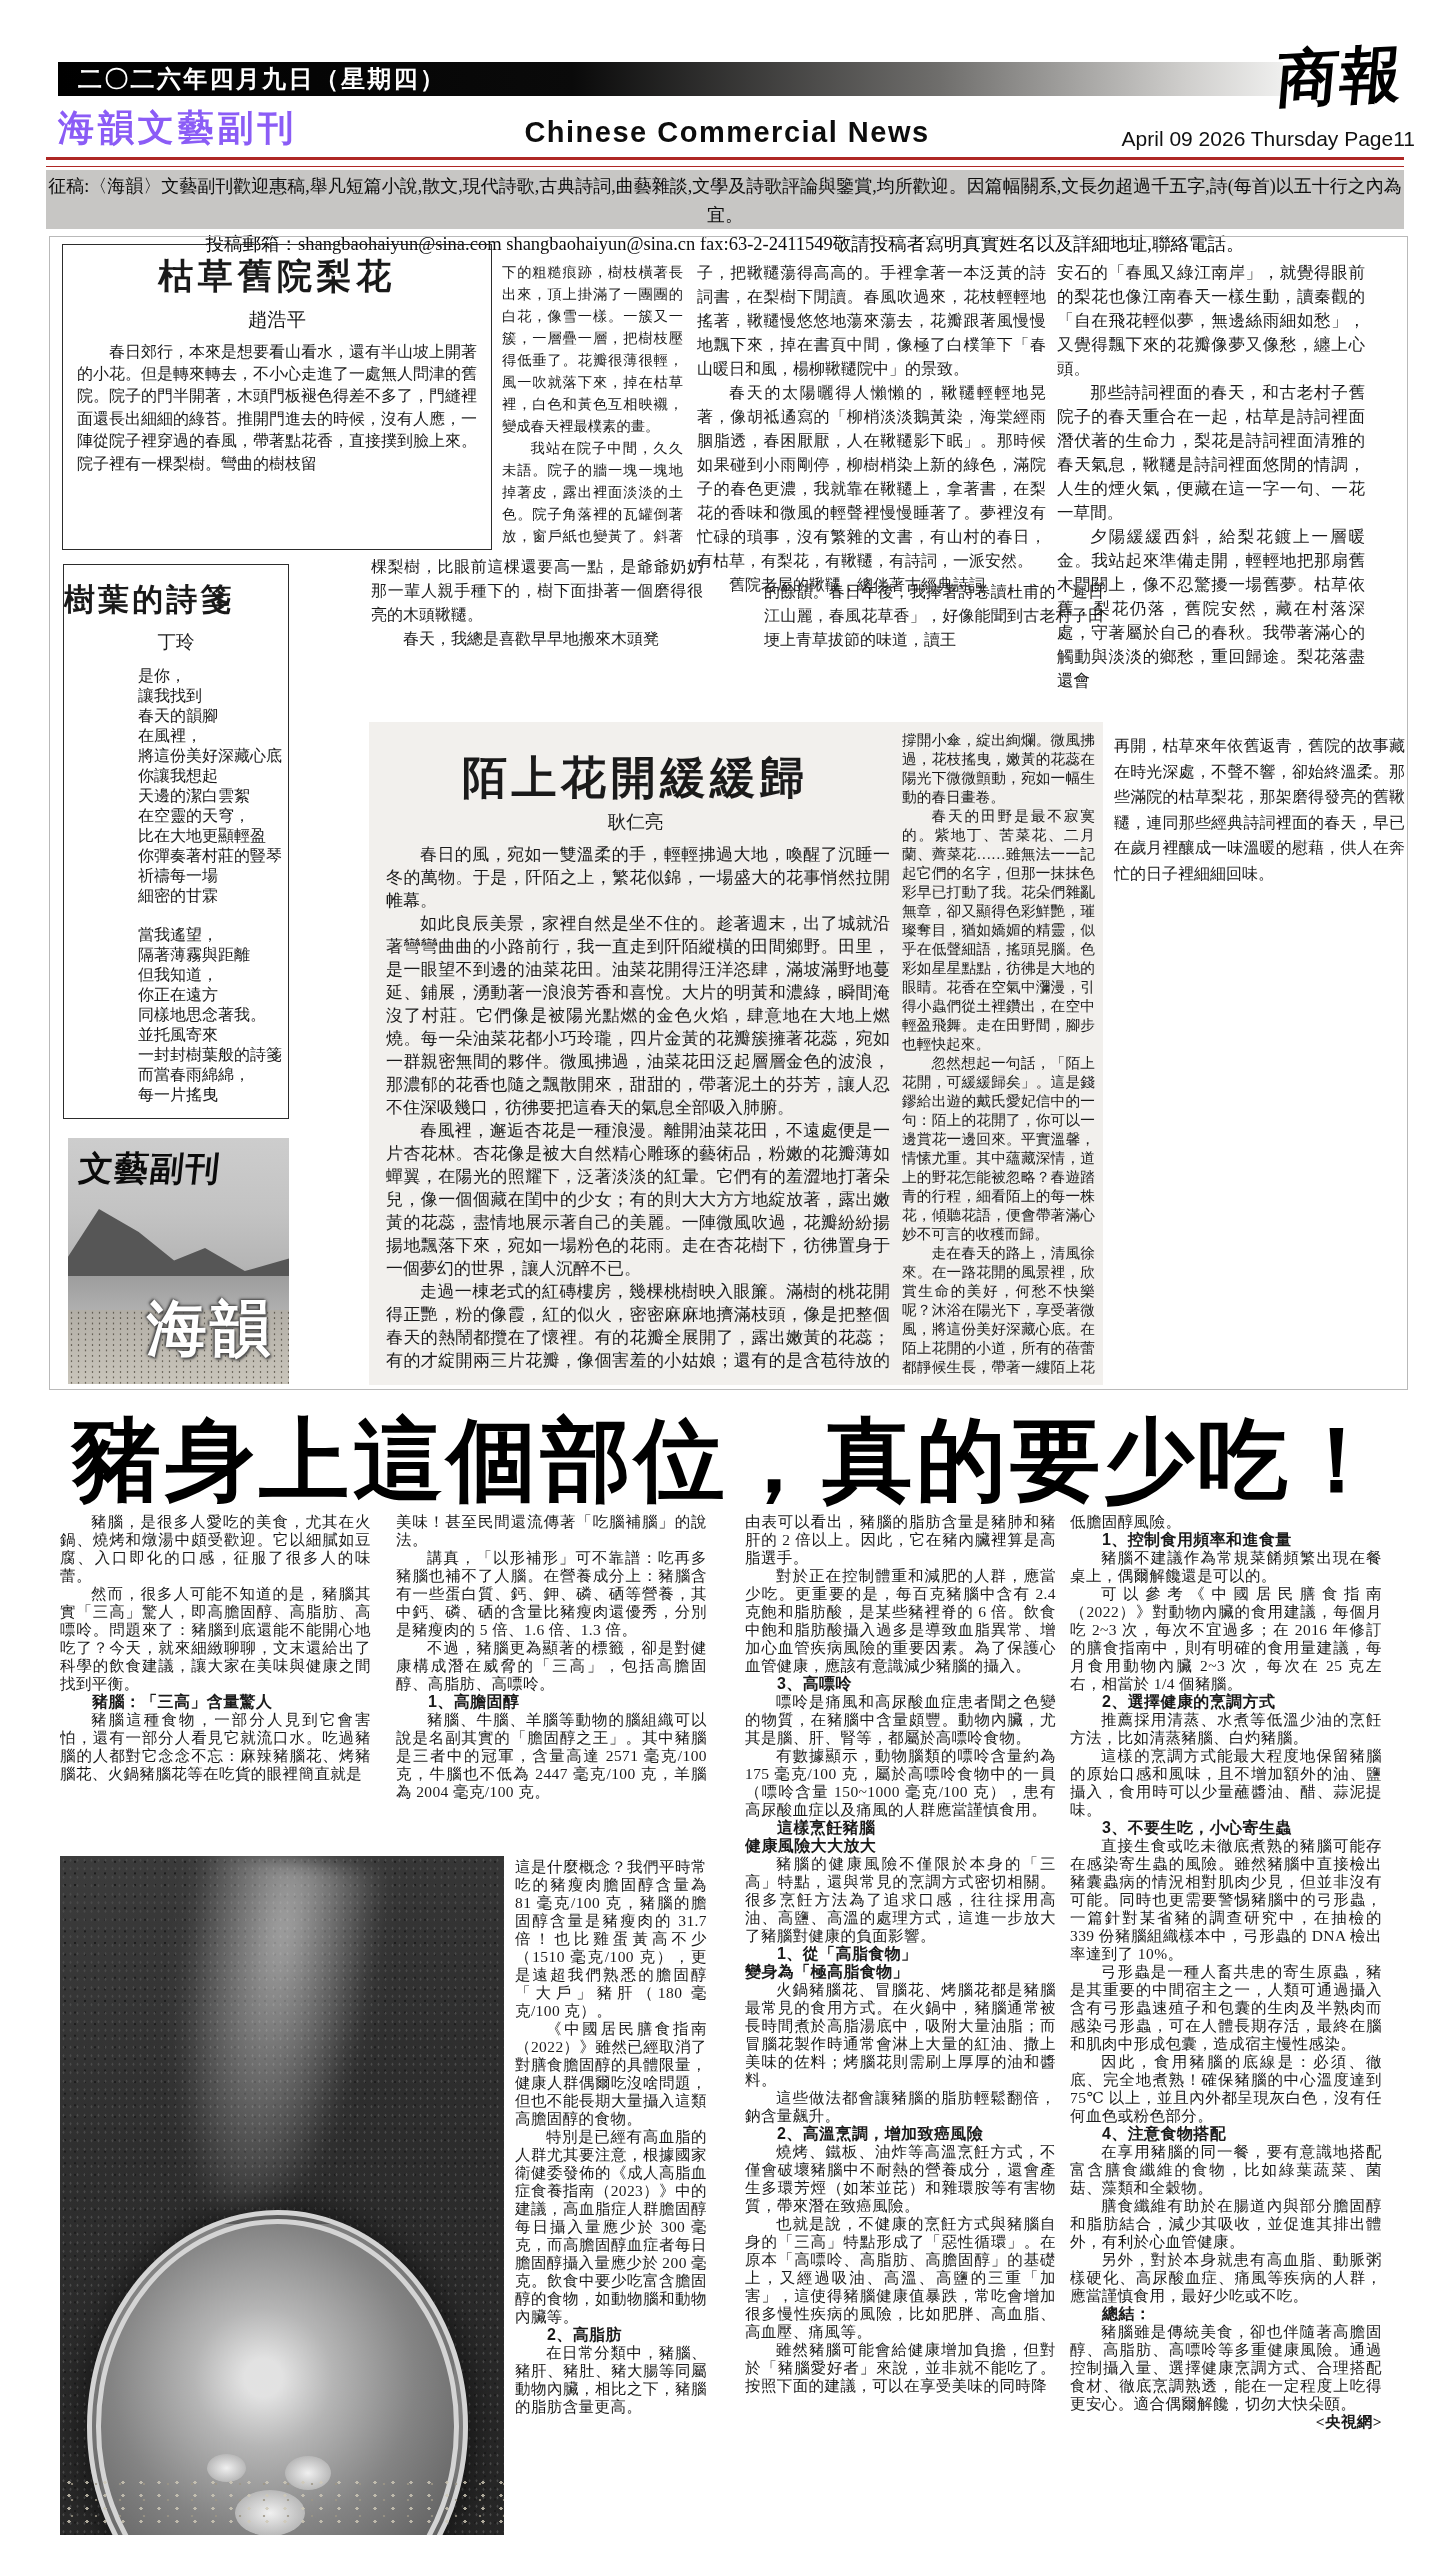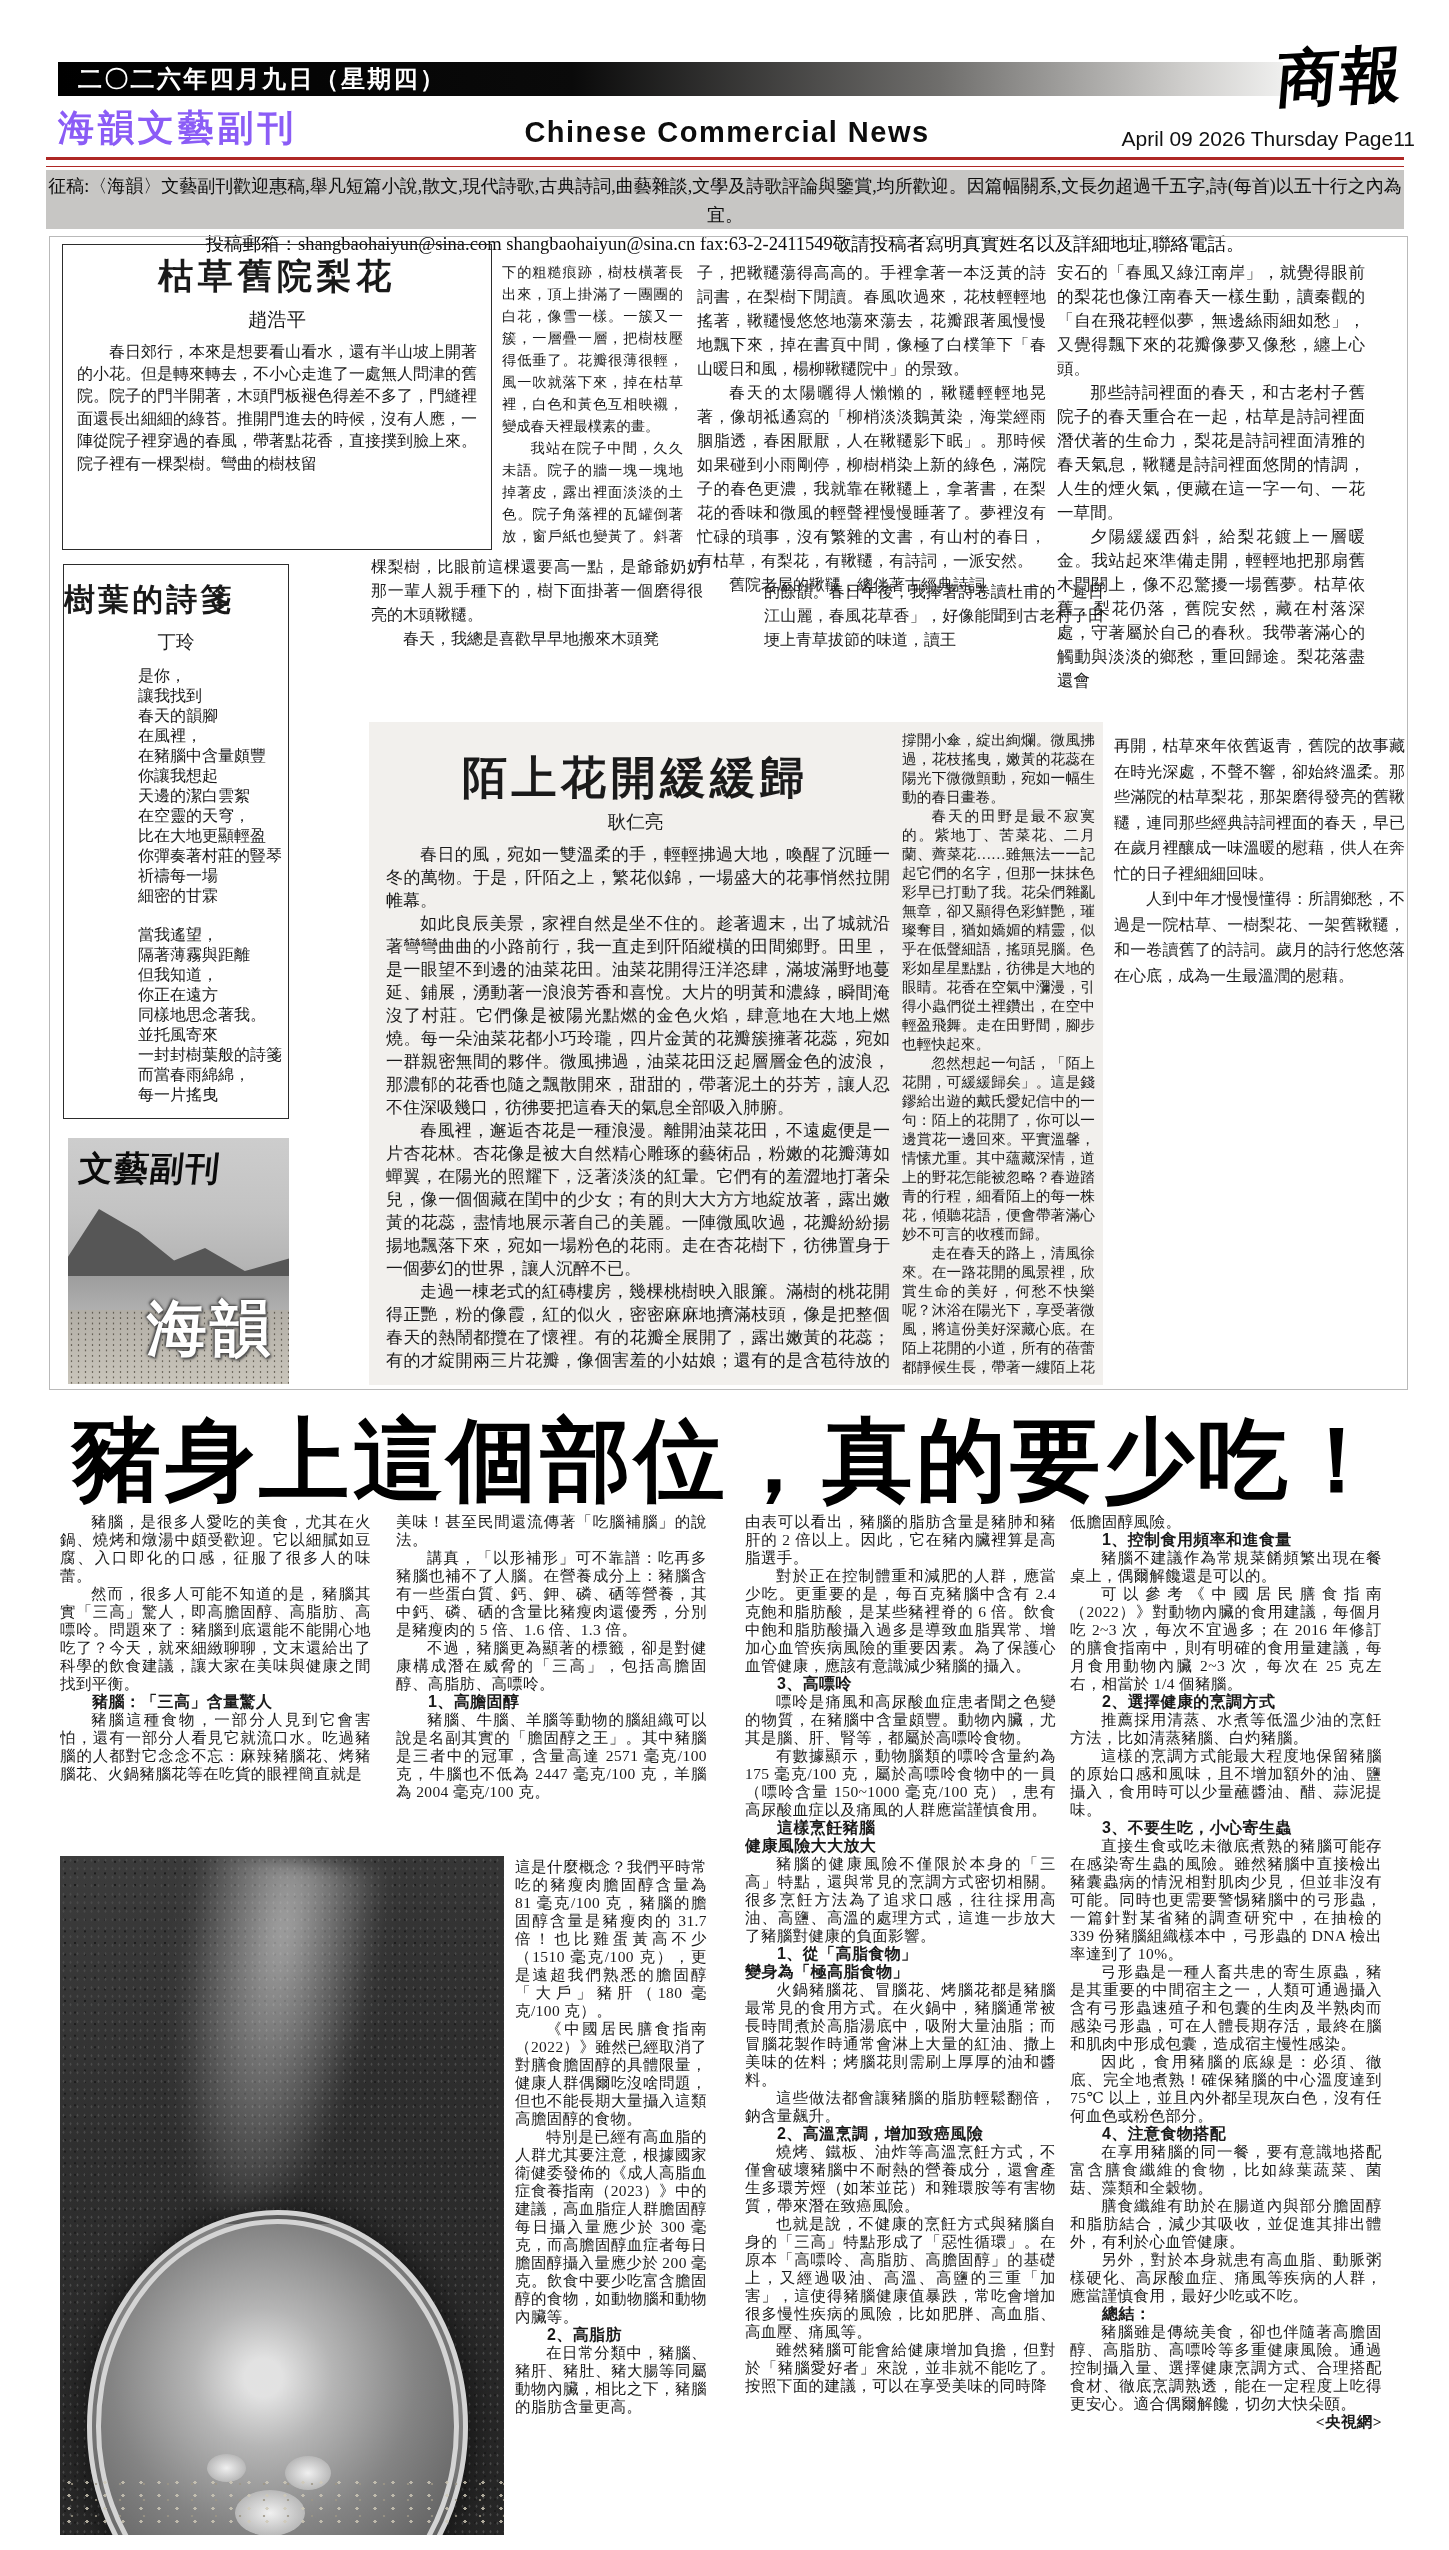--- a/index.html
+++ b/index.html
@@ -144,32 +144,31 @@
   <div class="abs wideB flow">
       <div class="t-cont">的餘韻。春日午後，我捧著詩卷讀杜甫的「遲日江山麗，春風花草香」，好像能聞到古老村子田埂上青草拔節的味道，讀王</div>
     </div>
   <div class="abs colD flow">
       <div class="t-cont">安石的「春風又綠江南岸」，就覺得眼前的梨花也像江南春天一樣生動，讀秦觀的「自在飛花輕似夢，無邊絲雨細如愁」，又覺得飄下來的花瓣像夢又像愁，纏上心頭。</div>
       <div class="t-p">那些詩詞裡面的春天，和古老村子舊院子的春天重合在一起，枯草是詩詞裡面潛伏著的生命力，梨花是詩詞裡面清雅的春天氣息，鞦韆是詩詞裡面悠閒的情調，人生的煙火氣，便藏在這一字一句、一花一草間。</div>
       <div class="t-p">夕陽緩緩西斜，給梨花鍍上一層暖金。我站起來準備走開，輕輕地把那扇舊木門關上，像不忍驚擾一場舊夢。枯草依舊，梨花仍落，舊院安然，藏在村落深處，守著屬於自己的春秋。我帶著滿心的觸動與淡淡的鄉愁，重回歸途。梨花落盡還會</div>
     </div>
   <div class="abs colE flow">
       <div class="t-cont">再開，枯草來年依舊返青，舊院的故事藏在時光深處，不聲不響，卻始終溫柔。那些滿院的枯草梨花，那架磨得發亮的舊鞦韆，連同那些經典詩詞裡面的春天，早已在歲月裡釀成一味溫暖的慰藉，供人在奔忙的日子裡細細回味。</div>
-      <div class="t-p">人到中年才慢慢懂得：所謂鄉愁，不過是一院枯草、一樹梨花、一架舊鞦韆，和一卷讀舊了的詩詞。歲月的詩行悠悠落在心底，成為一生最溫潤的慰藉。</div>
     </div>
 
   <div class="abs poem-box">
     <div class="poem-title sans">樹葉的詩箋</div>
     <div class="poem-byline">丁玲</div>
     <div class="poem-lines">
         <div class="t-line">是你，</div>
         <div class="t-line">讓我找到</div>
         <div class="t-line">春天的韻腳</div>
         <div class="t-line">在風裡，</div>
-        <div class="t-line">在豬腦中含量頗豐</div>
+        <div class="t-line">將這份美好深藏心底</div>
         <div class="t-line">你讓我想起</div>
         <div class="t-line">天邊的潔白雲絮</div>
         <div class="t-line">在空靈的天穹，</div>
         <div class="t-line">比在大地更顯輕盈</div>
         <div class="t-line">你彈奏著村莊的豎琴</div>
         <div class="t-line">祈禱每一場</div>
         <div class="t-line">細密的甘霖</div>
         <div class="t-gap"></div>
         <div class="t-line">當我遙望，</div>
         <div class="t-line">隔著薄霧與距離</div>

